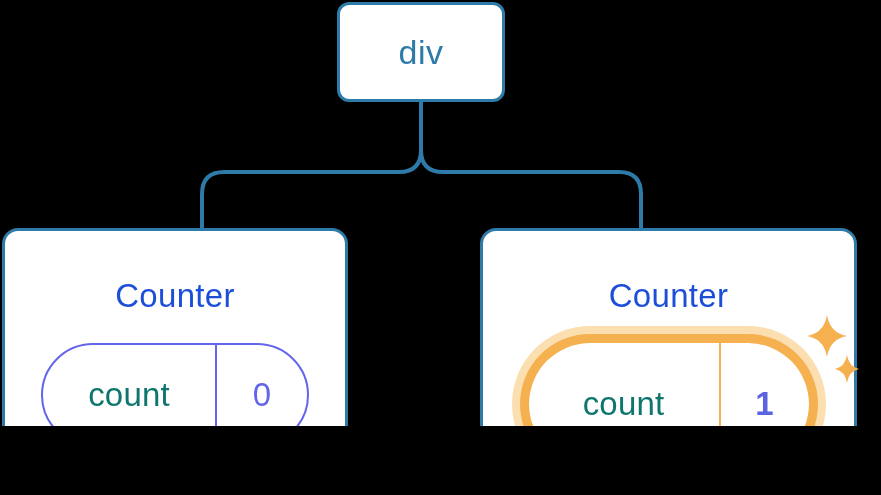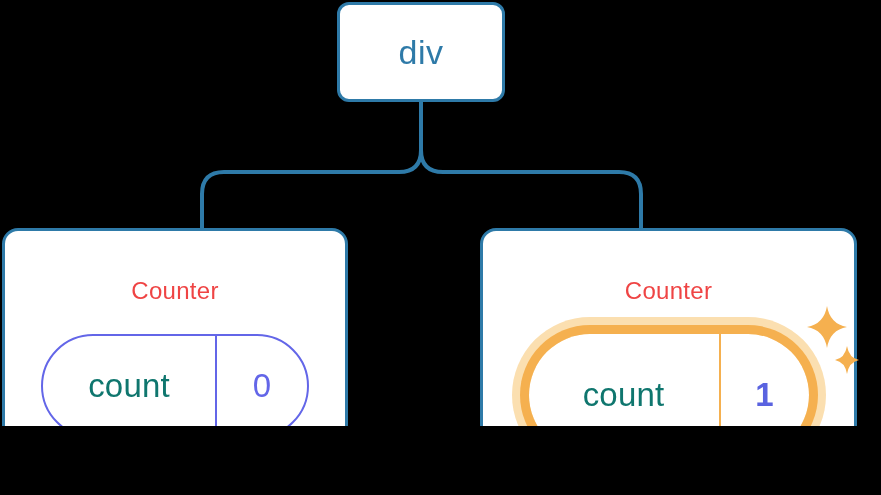--- a/index.html
+++ b/index.html
@@ -59,22 +59,22 @@
     height: 265px;
     border-radius: 16px;
     display: flex;
     flex-direction: column;
     align-items: center;
   }
   .node-child.left  { left: 2px;   width: 346px; }
   .node-child.right { left: 480px; width: 377px; }
 
   .node-title {
-    font-size: 24px;
-    color: #ef4444;
+    font-size: 33px;
+    color: #1d4ed8;
     letter-spacing: 0.3px;
     line-height: 1;
     margin-top: 48px;
   }
 
   
   .pill-wrap {
     position: relative;
     margin-top: 31px;
   }

